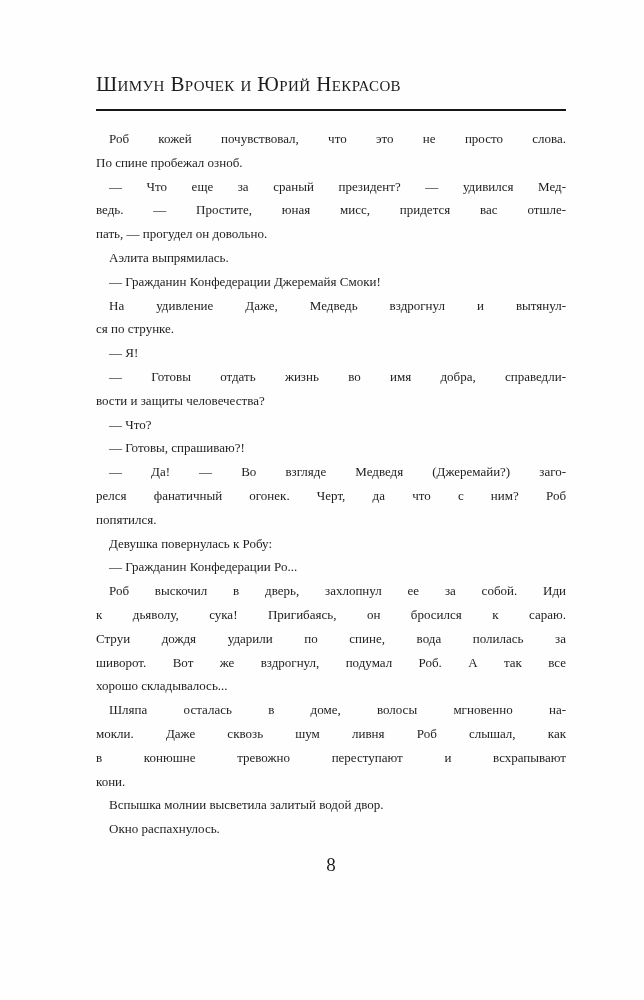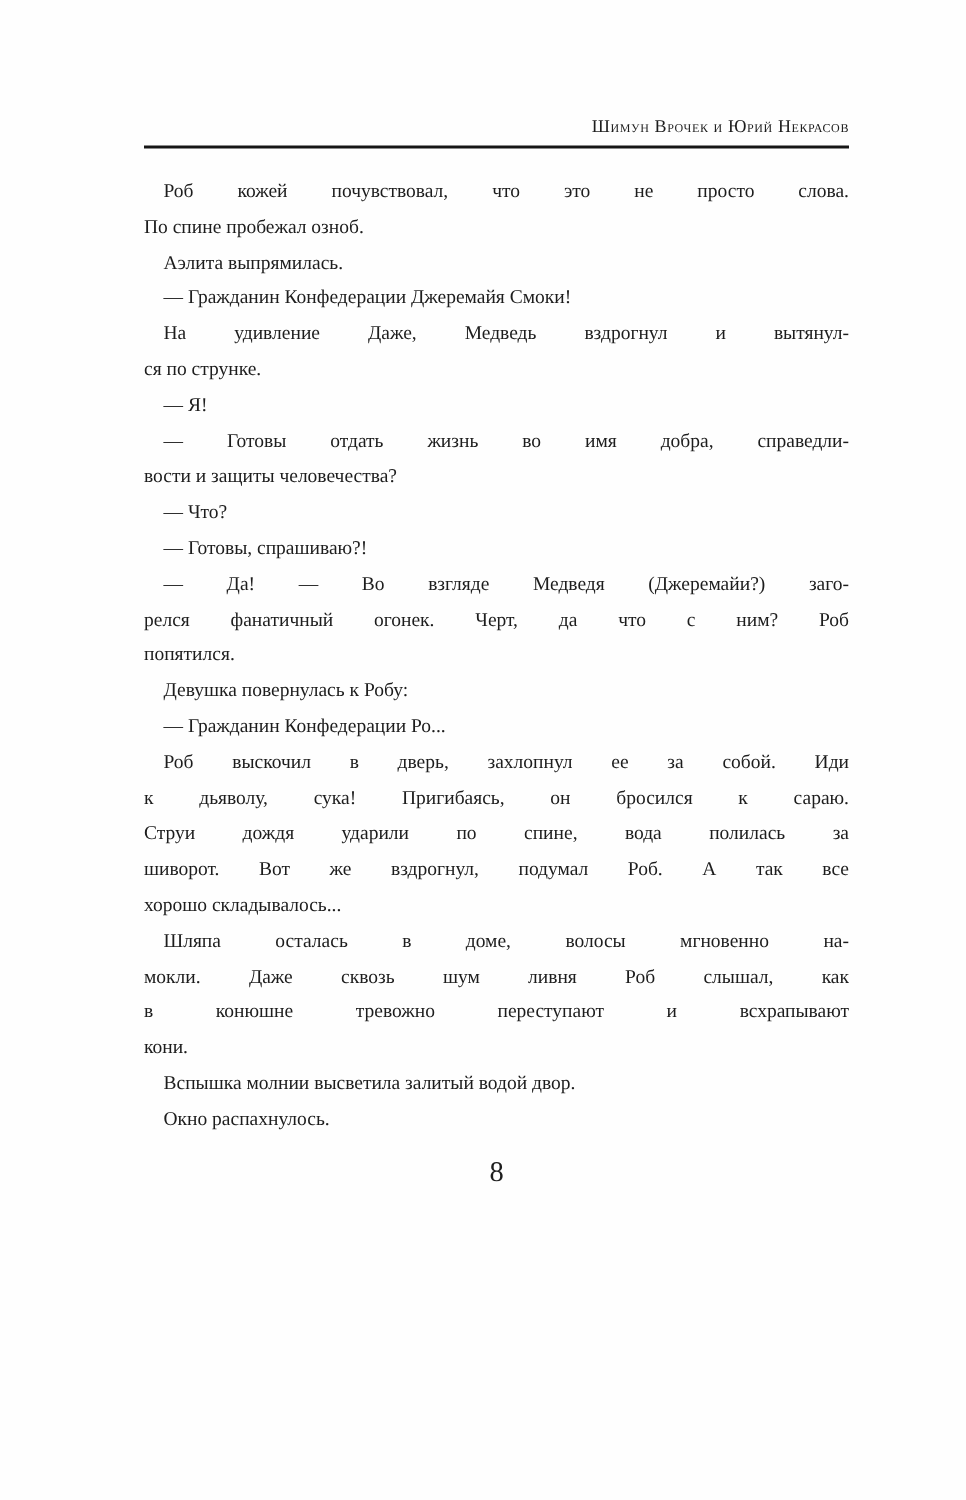--- a/index.html
+++ b/index.html
@@ -18,28 +18,27 @@
     font-family: "Liberation Serif", "DejaVu Serif", serif;
     color: var(--ink);
   }
   .text-col {
     position: absolute;
     left: 96px;
     top: 74px;
     width: 470px;
   }
   .running-header {
-    font-size: 12px;
+    font-size: 21px;
     line-height: 21px;
     font-variant: small-caps;
     letter-spacing: 0.4px;
     color: var(--ink);
-    padding-bottom: 2px;
+    padding-bottom: 14px;
     border-bottom: 2px solid var(--rule);
-    text-align: right;
   }
   .body-text {
     margin-top: 16px;
     font-size: 13px;
     line-height: 23.8px;
     color: var(--ink);
   }
   .paragraph { }
   .line {
     text-align: justify;
@@ -58,20 +57,25 @@
 </head>
 <body>
 
 <div class="page">
   <div class="text-col">
     <div class="running-header">Шимун Врочек и Юрий Некрасов</div>
     <div class="body-text">
         <div class="paragraph">
           <div class="line first">Роб кожей почувствовал, что это не просто слова.</div>
           <div class="line last">По спине пробежал озноб.</div>
+        </div>
+        <div class="paragraph">
+          <div class="line first">— Что еще за сраный президент? — удивился Мед-</div>
+          <div class="line">ведь. — Простите, юная мисс, придется вас отшле-</div>
+          <div class="line last">пать, — прогудел он довольно.</div>
         </div>
         <div class="paragraph">
           <div class="line first last">Аэлита выпрямилась.</div>
         </div>
         <div class="paragraph">
           <div class="line first last">— Гражданин Конфедерации Джеремайя Смоки!</div>
         </div>
         <div class="paragraph">
           <div class="line first">На удивление Даже, Медведь вздрогнул и вытянул-</div>
           <div class="line last">ся по струнке.</div>

